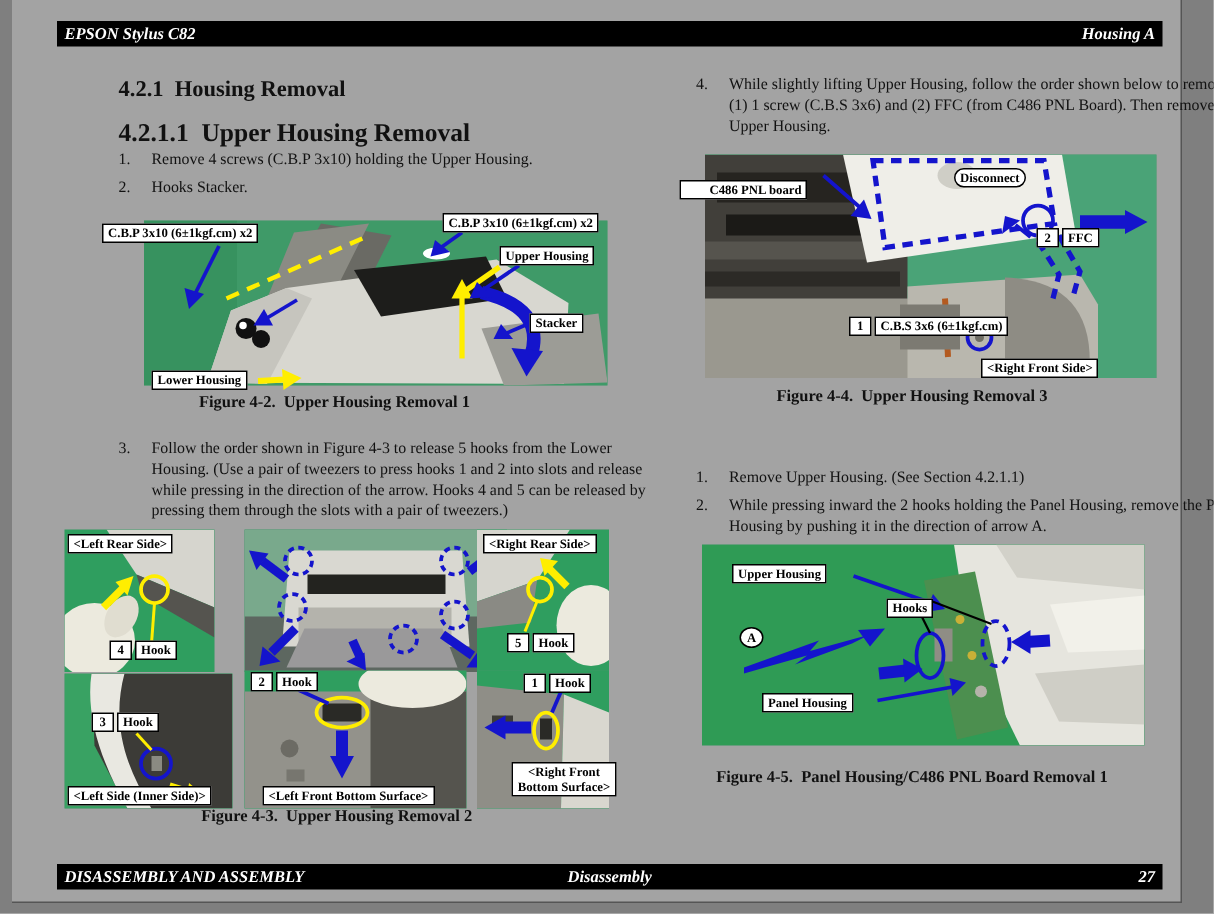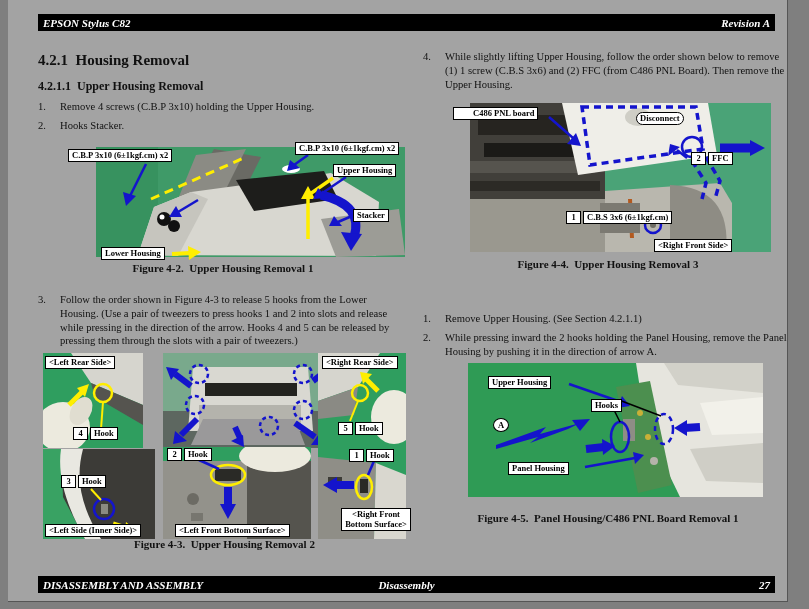--- a/index.html
+++ b/index.html
@@ -8,23 +8,23 @@
   .page{position:absolute;left:8px;top:0;width:779px;height:601px;background:#a3a3a3;border-right:1px solid #555;border-bottom:1px solid #555;}
   
   .bar{position:absolute;left:30px;width:737px;height:17px;background:#000;color:#fff;
        display:flex;align-items:center;justify-content:space-between;
        font-style:italic;font-weight:bold;font-size:11px;padding:0 5px;box-sizing:border-box;}
   .bar-h{top:14px;}
   .bar-f{top:576px;}
   .bar .c{position:absolute;left:0;right:0;text-align:center;}
   .bar .z{position:relative;z-index:2;}
   
-  .abs{position:absolute;}
+  .abs{position:absolute;margin-left:41px;}
   .h1{font-weight:bold;font-size:15px;white-space:pre-wrap;color:#111;}
-  .h2{font-weight:bold;font-size:12px;white-space:pre-wrap;color:#111;}
+  .h2{font-weight:bold;font-size:17px;white-space:pre-wrap;color:#111;}
   .step{display:flex;font-size:10.6px;line-height:1.3;color:#111;}
   .step-num{width:22px;flex:none;}
   .step-text{flex:1;}
   .figwrap{position:absolute;}
   .photo{position:absolute;overflow:hidden;background:#3f9a68;}
   .photo svg{display:block;}
   .ovl{position:absolute;left:0;top:0;pointer-events:none;z-index:4;}
   .figcap{position:absolute;left:0;width:100%;text-align:center;font-weight:bold;font-size:11px;white-space:pre-wrap;color:#111;}
   .lbl{position:absolute;background:#fff;border:1px solid #000;font-weight:bold;font-size:8.5px;
        line-height:11px;padding:0 3px;white-space:nowrap;z-index:6;color:#000;}
@@ -37,21 +37,21 @@
          width:14px;height:12px;text-align:center;font-weight:bold;font-size:8.5px;line-height:12px;color:#000;}
 </style>
 </head>
 <body>
 
 <div id="canvas">
  <div class="page">
 
   <div class="bar bar-h" style="left:30px;">
     <span class="z">EPSON Stylus C82</span>
-    <span class="z">Revision A</span>
+    <span class="z">Housing A</span>
   </div>
 
   <div class="abs h1" style="left:30px;top:52px;">4.2.1  Housing Removal</div>
   <div class="abs h2" style="left:30px;top:79px;">4.2.1.1  Upper Housing Removal</div>
 
   <div class="abs step" style="left:30px;top:100px;width:365px;">
     <span class="step-num">1.</span>
     <span class="step-text">Remove 4 screws (C.B.P 3x10) holding the Upper Housing.</span>
   </div>
   <div class="abs step" style="left:30px;top:119px;width:365px;">
@@ -266,21 +266,21 @@
         <rect x="130" y="100" width="40" height="30" fill="#7c7a72"></rect>
       </svg>
     </div>
     <svg class="ovl" width="370" height="175" viewBox="0 0 370 175">
       <line x1="126" y1="17" x2="150" y2="38" stroke="#1414cc" stroke-width="2.5"></line>
       <polygon points="158,46 144,44 153,33" fill="#1414cc"></polygon>
       <line x1="264" y1="58" x2="254" y2="50" stroke="#1414cc" stroke-width="2.5"></line>
       <polygon points="247,44 245,56 257,47" fill="#1414cc"></polygon>
       <line x1="214" y1="113" x2="228" y2="122" stroke="#1414cc" stroke-width="2"></line>
     </svg>
-    <span class="lbl" style="left:30px;top:7px;padding-left:19px;">C486 PNL board</span>
+    <span class="lbl" style="left:30px;top:20px;padding-left:19px;">C486 PNL board</span>
     <span class="lbl round" style="left:213px;top:12px;">Disconnect</span>
     <div class="hook" style="left:268px;top:52px;">
       <span class="n">2</span>
       <span>FFC</span>
     </div>
     <div class="hook" style="left:143px;top:111px;">
       <span class="n">1</span>
       <span>C.B.S 3x6 (6±1kgf.cm)</span>
     </div>
     <span class="lbl" style="left:231px;top:139px;">&lt;Right Front Side&gt;</span>

